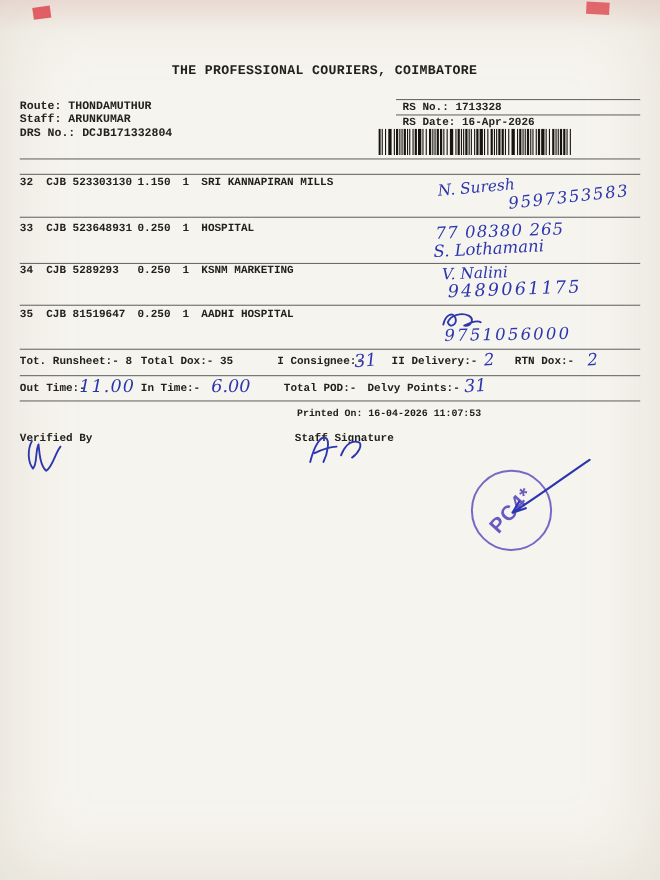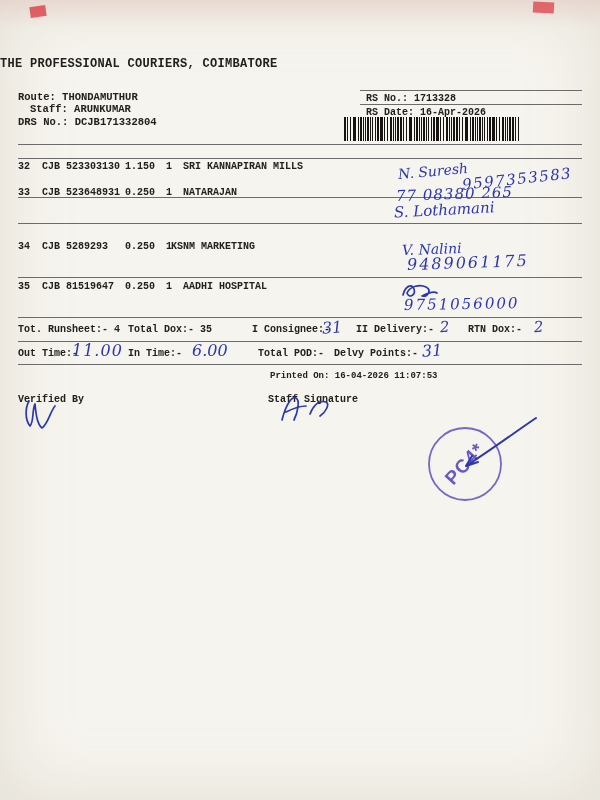--- a/index.html
+++ b/index.html
@@ -8,21 +8,21 @@
   *{margin:0;padding:0;box-sizing:border-box;}
   html,body{width:600px;height:800px;}
   body{font-family:"Liberation Mono",monospace;background:#e9e7e2;}
   .paper{position:relative;width:600px;height:800px;background:var(--paper);overflow:hidden;
          box-shadow:inset 0 0 70px rgba(178,168,148,.28);}
   .edge-tint{position:absolute;left:0;top:0;right:0;height:28px;
              background:linear-gradient(180deg,rgba(224,175,168,.28),rgba(224,175,168,0));}
   .abs{position:absolute;}
   .print{font-family:"Liberation Mono",monospace;font-weight:700;color:var(--ink);
          white-space:pre;font-size:10px;line-height:1.1;}
-  .title{left:0;right:10px;top:58px;text-align:left;font-size:12px;letter-spacing:.3px;}
+  .title{left:0;right:10px;top:58px;text-align:center;font-size:12px;letter-spacing:.3px;}
   .subtitle{left:0;right:0;top:74px;text-align:center;font-size:10.5px;}
   .info{font-size:10.5px;}
   .hline{position:absolute;height:1px;background:var(--line);}
   .mark{position:absolute;}
   .mark-l{left:30px;top:6px;width:16px;height:11px;background:var(--red);transform:rotate(-8deg);opacity:.85;}
   .mark-r{left:533px;top:2px;width:21px;height:11px;background:var(--red);transform:rotate(3deg);opacity:.8;}
   .barcode{position:absolute;left:344px;top:117px;width:182px;height:24px;display:flex;align-items:stretch;overflow:hidden;}
   .barcode span{display:block;flex:0 0 auto;background:#161310;height:100%;}
   .theadrow,.trow,.band{position:absolute;left:18px;width:564px;}
   .theadrow{top:146px;height:12px;}
@@ -38,21 +38,21 @@
 <body>
 
 <div class="paper">
   <div class="edge-tint"></div>
   <div class="mark mark-l"></div>
   <div class="mark mark-r"></div>
 
   <div class="print title abs">THE PROFESSIONAL COURIERS, COIMBATORE</div>
 
   <div class="print info abs" style="left:18px;top:92px">Route: THONDAMUTHUR</div>
-  <div class="print info abs" style="left:30px;top:104px">Staff: ARUNKUMAR</div>
+  <div class="print info abs" style="left:18px;top:104px">Staff: ARUNKUMAR</div>
   <div class="print info abs" style="left:18px;top:117px">DRS No.: DCJB171332804</div>
 
   <div class="hline" style="left:360px;top:90px;width:222px"></div>
   <div class="print abs" style="left:366px;top:93px">RS No.: 1713328</div>
   <div class="hline" style="left:360px;top:104px;width:222px"></div>
   <div class="print abs" style="left:366px;top:107px">RS Date: 16-Apr-2026</div>
 
   <div class="barcode">
       <span style="width: 2px; margin-right: 1px;"></span>
       <span style="width: 1px; margin-right: 2px;"></span>
@@ -125,54 +125,54 @@
   <div class="trow" style="top:158px">
     <span class="print cell" style="left:0">32</span>
     <span class="print cell" style="left:24px">CJB 523303130</span>
     <span class="print cell" style="left:107px">1.150</span>
     <span class="print cell" style="left:148px">1</span>
     <span class="print cell" style="left:165px">SRI KANNAPIRAN MILLS</span>
     <span class="hand" style="left:380px;top:6px;font-size:14px;transform:rotate(-5deg)">N. Suresh</span>
     <span class="hand" style="left:444px;top:14px;font-size:15px;letter-spacing:1.5px;transform:rotate(-6deg)">9597353583</span>
   </div>
 
-  <div class="trow" style="top:184px">
+  <div class="trow" style="top:200px">
     <span class="print cell" style="left:0">33</span>
     <span class="print cell" style="left:24px">CJB 523648931</span>
     <span class="print cell" style="left:107px">0.250</span>
     <span class="print cell" style="left:148px">1</span>
-    <span class="print cell" style="left:165px">NATARAJAN</span>
+    <span class="print cell" style="left:165px">HOSPITAL</span>
     <span class="hand" style="left:378px;top:3px;font-size:15px;letter-spacing:1px;transform:rotate(-2deg)">77 08380 265</span>
     <span class="hand" style="left:376px;top:19px;font-size:15px;transform:rotate(-3deg)">S. Lothamani</span>
   </div>
 
   <div class="trow" style="top:238px">
     <span class="print cell" style="left:0">34</span>
     <span class="print cell" style="left:24px">CJB 5289293</span>
     <span class="print cell" style="left:107px">0.250</span>
     <span class="print cell" style="left:148px">1</span>
-    <span class="print cell" style="left:153px">KSNM MARKETING</span>
+    <span class="print cell" style="left:165px">KSNM MARKETING</span>
     <span class="hand" style="left:384px;top:4px;font-size:14px;transform:rotate(-2deg)">V. Nalini</span>
     <span class="hand" style="left:389px;top:17px;font-size:16px;letter-spacing:2px;transform:rotate(-2deg)">9489061175</span>
   </div>
 
   <div class="trow" style="top:278px">
     <span class="print cell" style="left:0">35</span>
     <span class="print cell" style="left:24px">CJB 81519647</span>
     <span class="print cell" style="left:107px">0.250</span>
     <span class="print cell" style="left:148px">1</span>
     <span class="print cell" style="left:165px">AADHI HOSPITAL</span>
     <svg class="sig" style="left:382px;top:3px" width="40" height="22" viewBox="0 0 40 22">
       <path d="M3,14 C5,5 12,2 14,8 C16,14 9,18 7,12 C10,5 20,3 26,6 C32,9 28,16 22,15 C28,12 34,10 37,12"></path>
     </svg>
     <span class="hand" style="left:386px;top:19px;font-size:15px;letter-spacing:2px;transform:rotate(-1deg)">9751056000</span>
   </div>
 
   <div class="band" style="top:318px;height:24px">
-    <span class="print cell" style="left:0;top:6px">Tot. Runsheet:- 4</span>
+    <span class="print cell" style="left:0;top:6px">Tot. Runsheet:- 8</span>
     <span class="print cell" style="left:110px;top:6px">Total Dox:- 35</span>
     <span class="print cell" style="left:234px;top:6px">I Consignee:-</span>
     <span class="hand" style="left:304px;top:2px;font-size:16px;transform:rotate(-5deg)">31</span>
     <span class="print cell" style="left:338px;top:6px">II Delivery:-</span>
     <span class="hand" style="left:422px;top:2px;font-size:15px;transform:rotate(-4deg)">2</span>
     <span class="print cell" style="left:450px;top:6px">RTN Dox:-</span>
     <span class="hand" style="left:516px;top:2px;font-size:15px;transform:rotate(-4deg)">2</span>
   </div>
 
   <div class="band" style="top:342px;height:23px">

